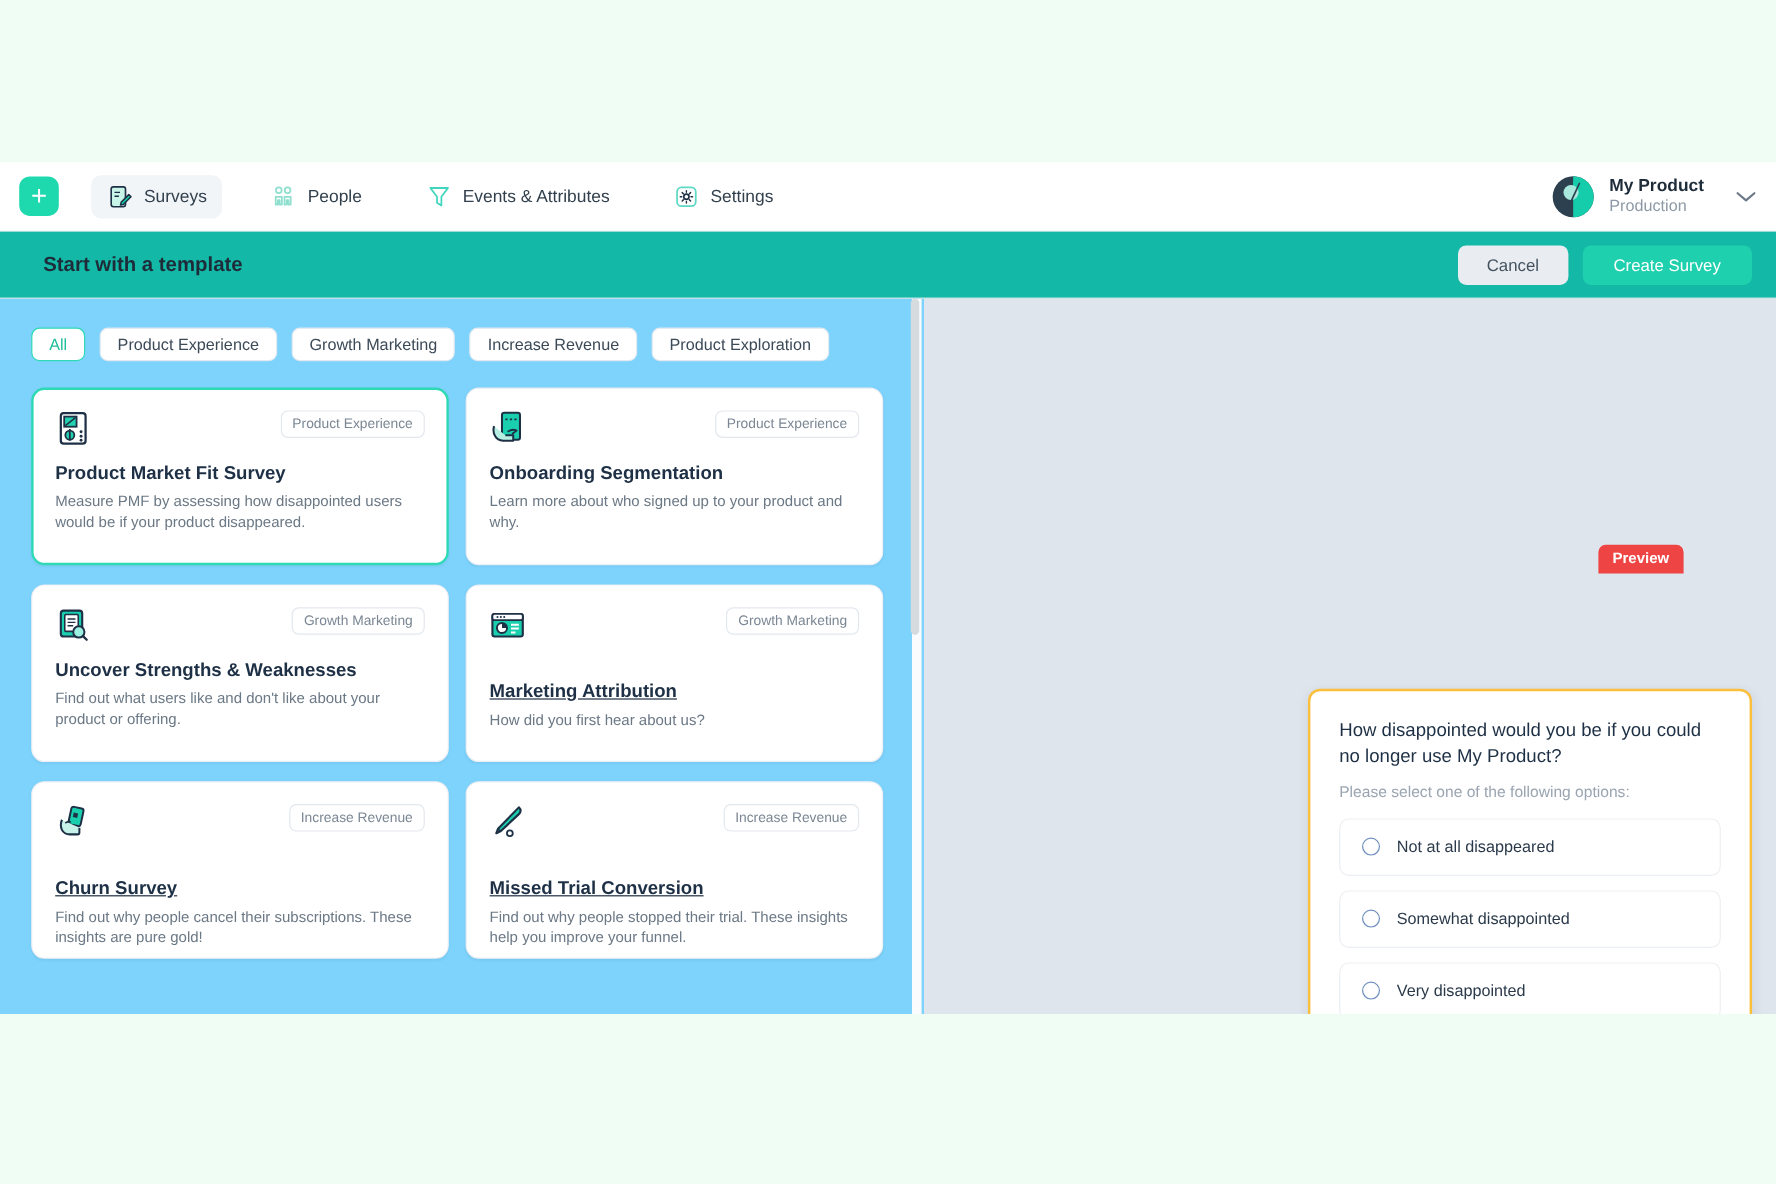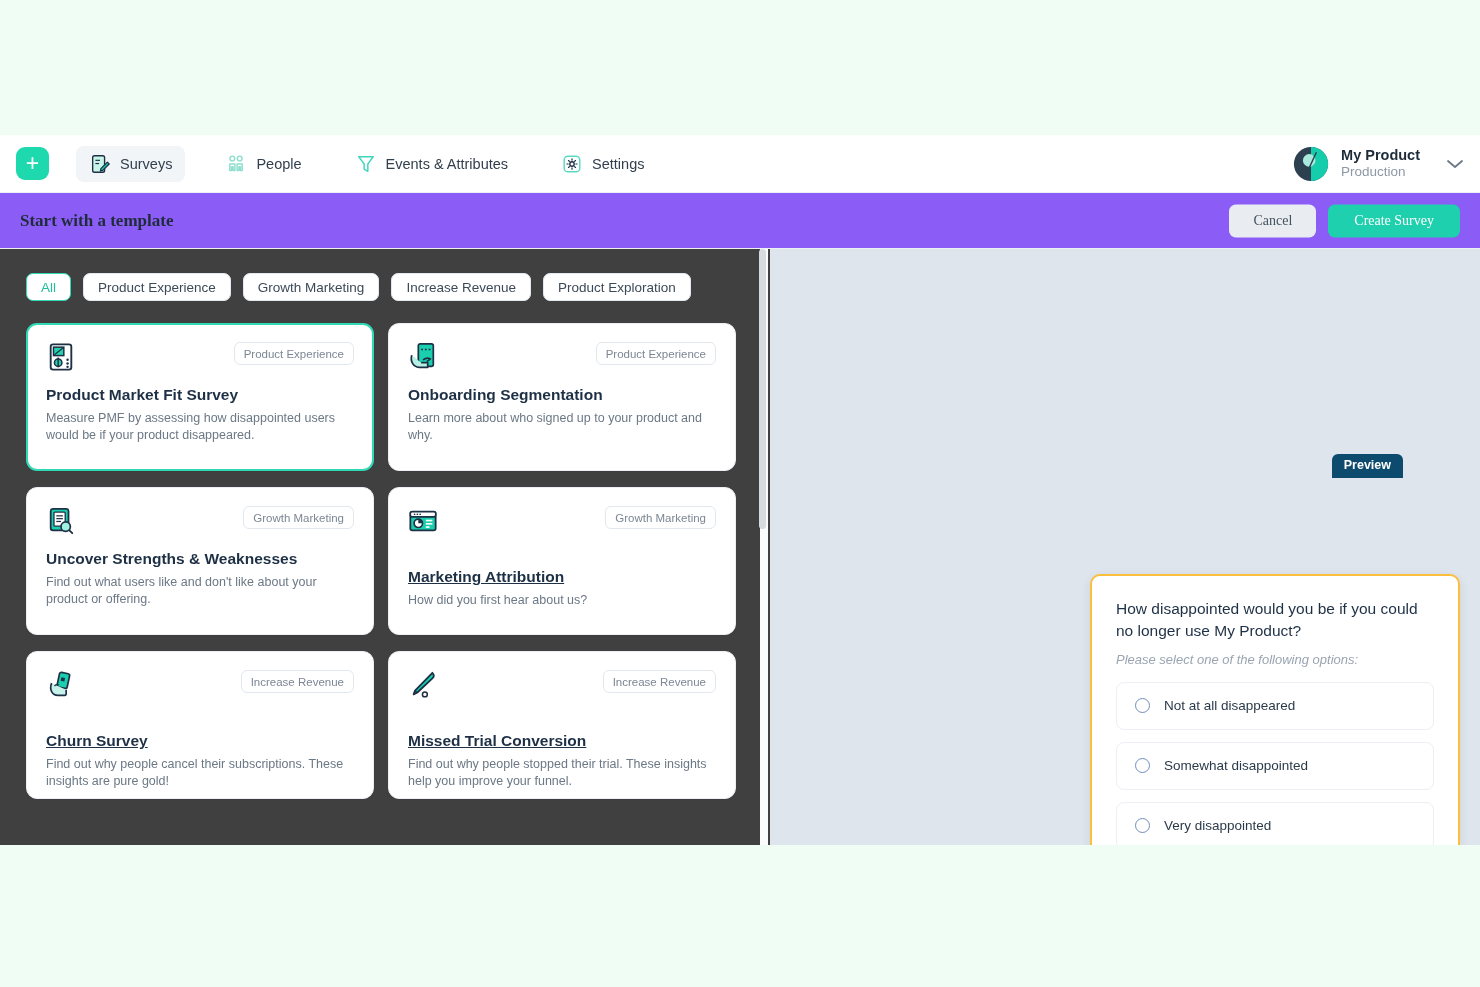--- a/index.html
+++ b/index.html
@@ -61,25 +61,24 @@
   #org-avatar { width: 36px; height: 36px; border-radius: 50%; display:block; }
   #org-text { line-height: 1.15; }
   #org-name { font-size: 14.5px; font-weight: bold; color: #1e2c3a; }
   #org-env { font-size: 13.5px; color: #8d99a6; }
   #org-chevron { margin-left: 14px; }
 
   
   #subheader {
     position: relative;
     height: 56px;
-    background: #8b5cf6;
+    background: #14b8a6;
     border-bottom: 1px solid #eef1f4;
     display: flex; align-items: center;
-    padding: 0 20px;
-    font-family: Liberation Serif, serif;
+    padding: 0 36px;
   }
   #page-title { font-size: 17px; font-weight: bold; color: #1e2c3a; }
   #header-actions {
     position: absolute; right: 20px; top: 50%; transform: translateY(-50%);
     display: flex; align-items: center; gap: 12px;
   }
   #cancel-button {
     height: 33px; padding: 0 24px;
     border-radius: 7px; border: none;
     background: #e9edf2; color: #44525f;
@@ -93,21 +92,21 @@
     font-size: 14px; cursor: pointer;
     font-family: inherit;
   }
 
   
   #body-split { display: flex; height: 596px; }
 
   
   #template-pane {
     width: 770px; height: 596px;
-    background: #404040;
+    background: #7dd3fc;
     position: relative;
     overflow: hidden;
     padding: 24px 22px 0 26px;
   }
   #filter-row { display: flex; gap: 12px; margin-bottom: 22px; }
   .filter-pill {
     height: 28px; padding: 0 14px;
     border-radius: 7px;
     border: 1px solid #e2e8ef;
     background: #ffffff;
@@ -178,21 +177,21 @@
 
   
   #preview-pane {
     width: 710px; height: 596px;
     background: #dfe5ed;
     position: relative;
   }
   #preview-tag {
     position: absolute;
     right: 77px; top: 205px;
-    background: #0c4a6e;
+    background: #ef4444;
     color: #ffffff;
     font-size: 12.5px; font-weight: bold;
     padding: 4px 12px 6px 12px;
     border-radius: 6px 6px 0 0;
     z-index: 1;
   }
   #preview-card {
     position: absolute;
     left: 320px; top: 325px;
     width: 370px; height: 372px;
@@ -203,21 +202,20 @@
     z-index: 2;
     box-shadow: 0 3px 10px rgba(30,44,58,0.10);
   }
   #preview-question {
     font-size: 15.5px; font-weight: normal; color: #1e3045;
     line-height: 1.45;
   }
   #preview-subtext {
     font-size: 13px; color: #9aa5b1;
     margin-top: 9px;
-    font-style: italic;
   }
   #preview-options { margin-top: 15px; }
   .preview-option {
     height: 48px;
     border: 1px solid #eceff3;
     border-radius: 8px;
     display: flex; align-items: center;
     gap: 14px;
     padding: 0 18px;
     margin-bottom: 12px;

